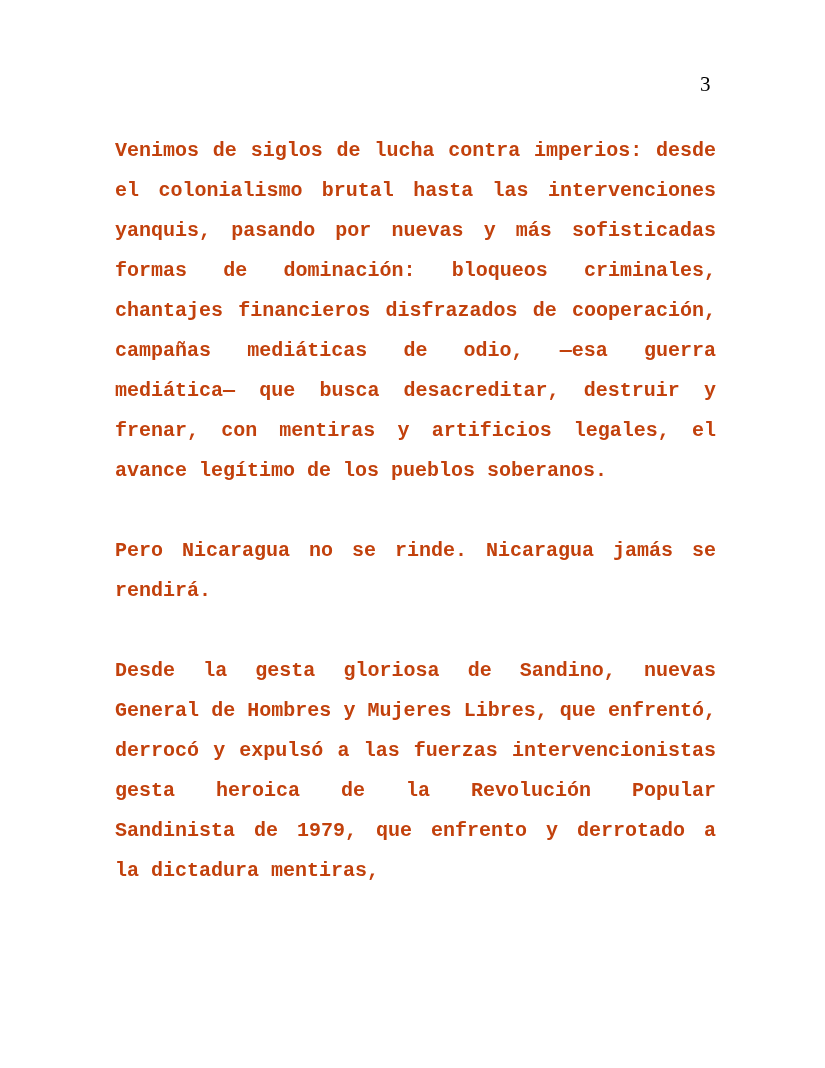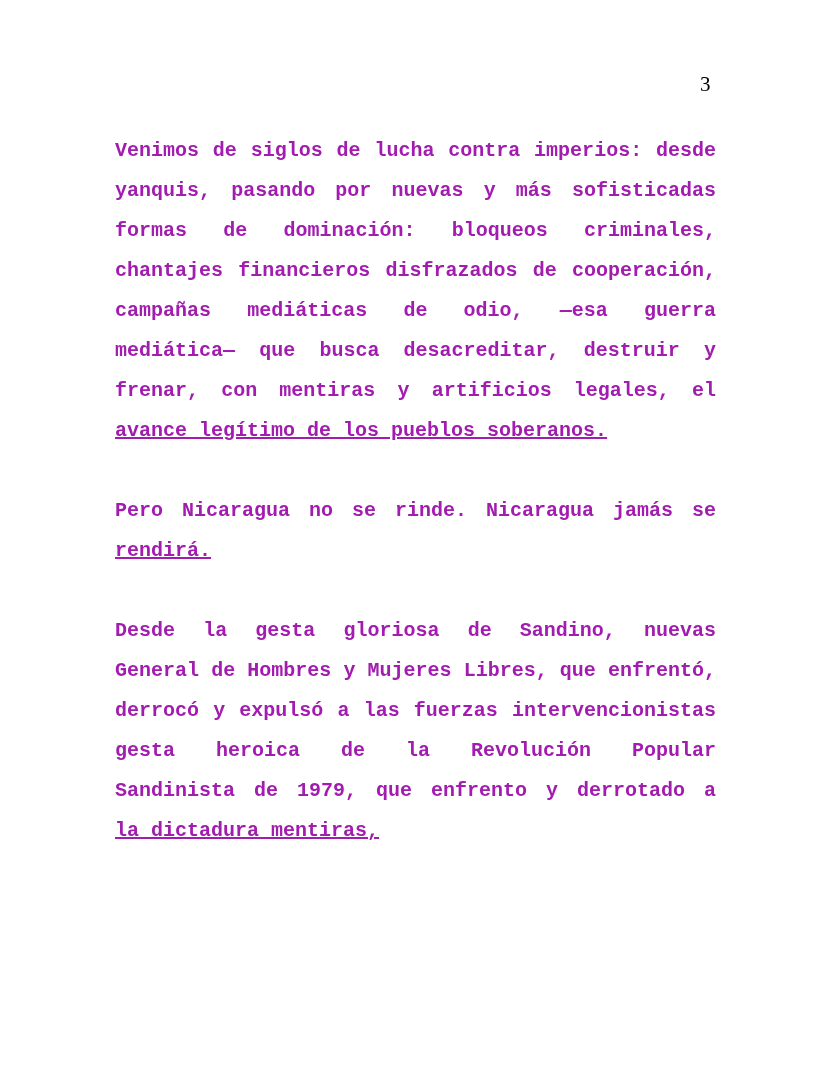--- a/index.html
+++ b/index.html
@@ -31,40 +31,40 @@
   .paragraph {
     margin-bottom: 40px;
   }
   .paragraph:last-child { margin-bottom: 0; }
   .line {
     font-family: "Liberation Mono", "DejaVu Sans Mono", monospace;
     font-size: 20px;
     line-height: 40px;
     height: 40px;
     font-weight: 700;
-    color: #a21caf;
+    color: #c2410c;
     text-align: justify;
     text-align-last: justify;
     white-space: normal;
     overflow: visible;
   }
   .line.line-last {
     text-align: left;
     text-align-last: left;
-    text-decoration: underline;
   }
 </style>
 </head>
 <body>
 
 <div class="page">
   <div class="page-number">3</div>
   <div class="text-block">
       <div class="paragraph">
         <div class="line">Venimos de siglos de lucha contra imperios: desde</div>
+        <div class="line">el colonialismo brutal hasta las intervenciones</div>
         <div class="line">yanquis, pasando por nuevas y más sofisticadas</div>
         <div class="line">formas de dominación: bloqueos criminales,</div>
         <div class="line">chantajes financieros disfrazados de cooperación,</div>
         <div class="line">campañas mediáticas de odio, —esa guerra</div>
         <div class="line">mediática— que busca desacreditar, destruir y</div>
         <div class="line">frenar, con mentiras y artificios legales, el</div>
         <div class="line line-last">avance legítimo de los pueblos soberanos.</div>
       </div>
       <div class="paragraph">
         <div class="line">Pero Nicaragua no se rinde. Nicaragua jamás se</div>

